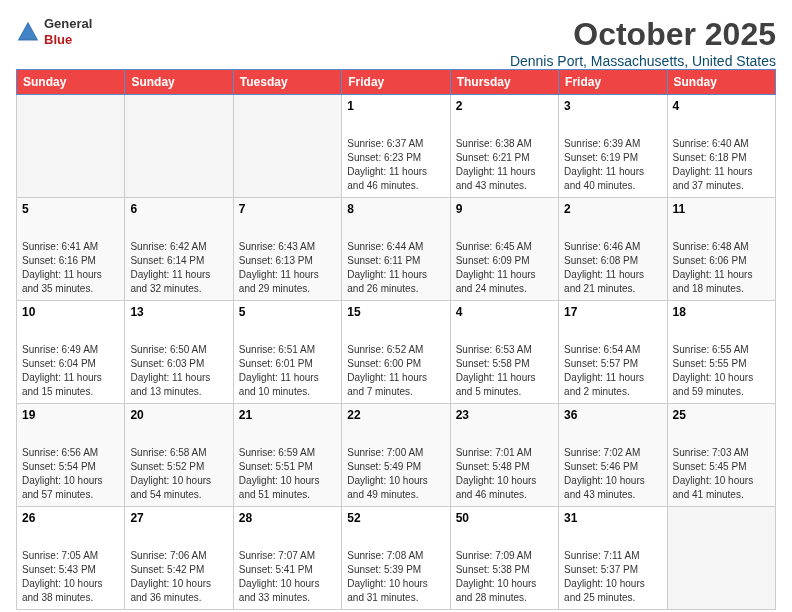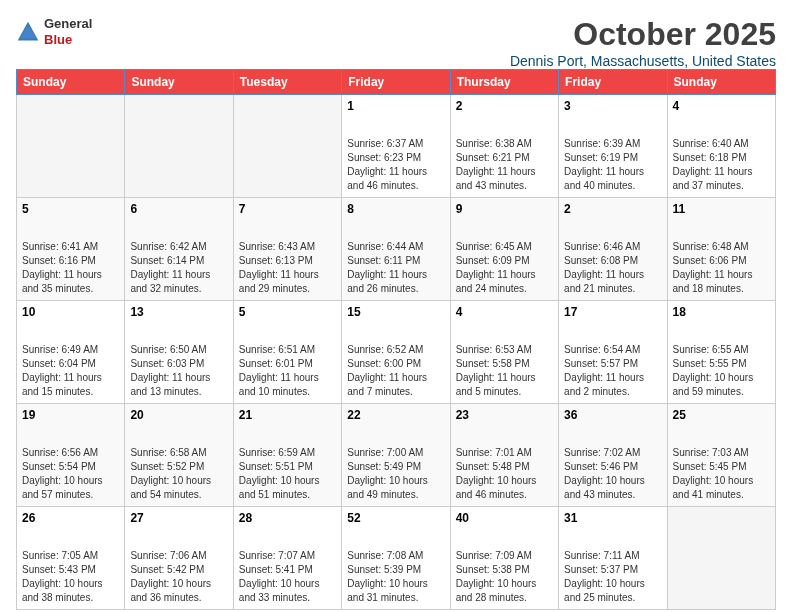--- a/index.html
+++ b/index.html
@@ -239,21 +239,21 @@
         </td>
         <td>
           <span class="day-number">28</span>
           <div class="day-info">Sunrise: 7:07 AM<br>Sunset: 5:41 PM<br>Daylight: 10 hours and 33 minutes.</div>
         </td>
         <td>
           <span class="day-number">52</span>
           <div class="day-info">Sunrise: 7:08 AM<br>Sunset: 5:39 PM<br>Daylight: 10 hours and 31 minutes.</div>
         </td>
         <td>
-          <span class="day-number">40</span>
+          <span class="day-number">50</span>
           <div class="day-info">Sunrise: 7:09 AM<br>Sunset: 5:38 PM<br>Daylight: 10 hours and 28 minutes.</div>
         </td>
         <td>
           <span class="day-number">31</span>
           <div class="day-info">Sunrise: 7:11 AM<br>Sunset: 5:37 PM<br>Daylight: 10 hours and 25 minutes.</div>
         </td>
         <td class="empty"></td>
       </tr>
     </tbody>
 </table>

